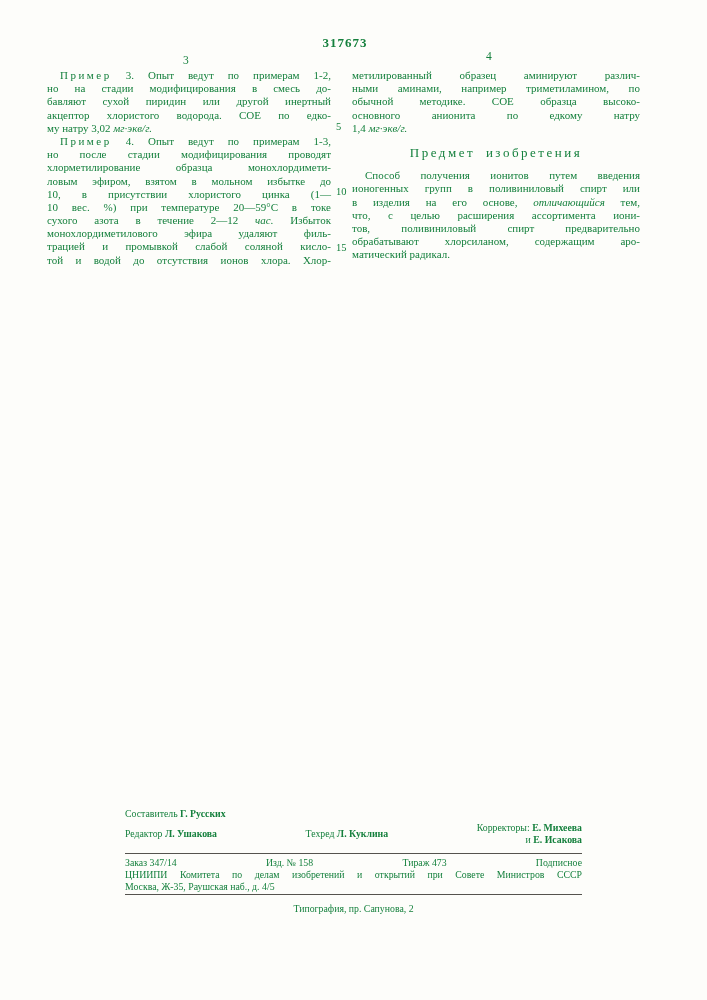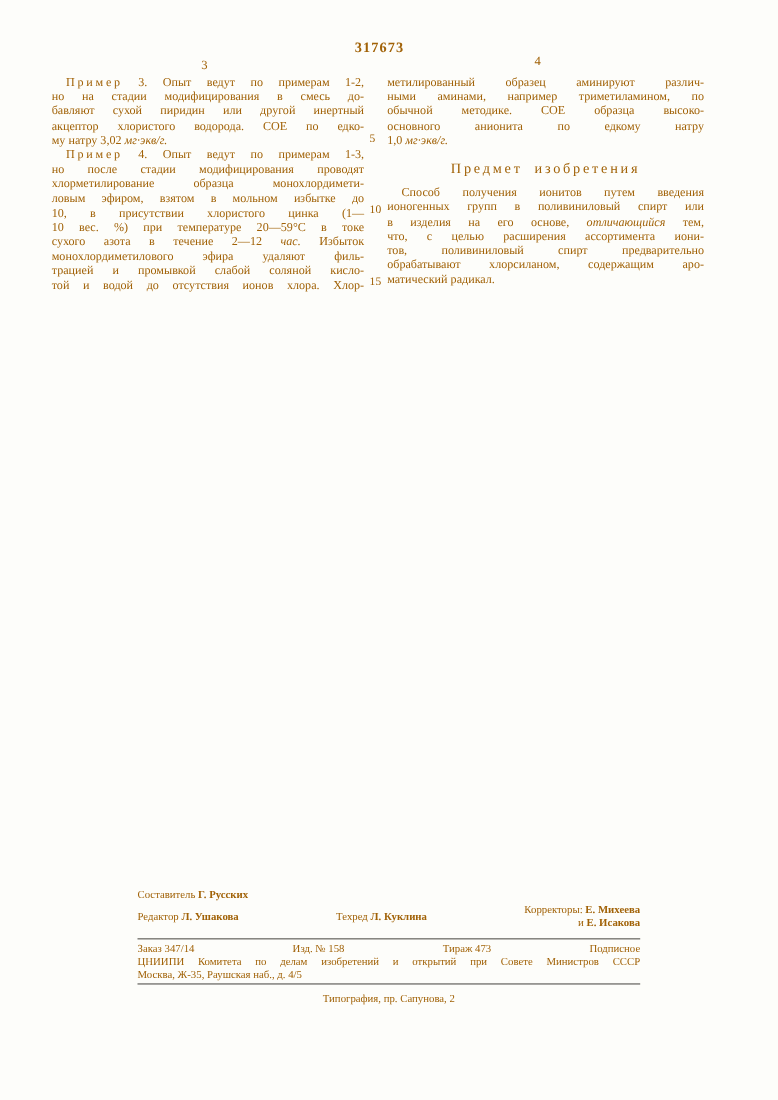--- a/index.html
+++ b/index.html
@@ -45,29 +45,29 @@
   .f-rule-1 { margin-top:7px; margin-bottom:3px; }
   .f-rule-2 { margin-top:1px; margin-bottom:3px; }
   .f-row3 { display:flex; justify-content:space-between; }
   .f-org { text-align:justify; text-align-last:justify; }
   .f-addr { }
   .f-print { text-align:center;margin-top:8px; }
 </style>
 </head>
 <body>
 
-<div class="page" style="background: rgb(253, 253, 250); color: #a16207;">
+<div class="page" style="background: rgb(253, 253, 250); color: #15803d;">
 
   <div class="docnum">317673</div>
   <div class="pn pn-left">3</div>
   <div class="pn pn-right">4</div>
 
   <div class="gnum" style="top:121px">5</div>
   <div class="gnum" style="top:186px">10</div>
-  <div class="gnum" style="top:251px">15</div>
+  <div class="gnum" style="top:242px">15</div>
 
   <div class="col col-left" id="col-left">
       <div class="line just indent"><span class="sp">Пример</span><span> 3. Опыт ведут по примерам 1-2,</span></div>
       <div class="line just"><span>но на стадии модифицирования в смесь до-</span></div>
       <div class="line just"><span>бавляют сухой пиридин или другой инертный</span></div>
       <div class="line just"><span>акцептор хлористого водорода. СОЕ по едко-</span></div>
       <div class="line"><span>му натру 3,02 </span><span class="it">мг·экв/г.</span></div>
       <div class="line just indent"><span class="sp">Пример</span><span> 4. Опыт ведут по примерам 1-3,</span></div>
       <div class="line just"><span>но после стадии модифицирования проводят</span></div>
       <div class="line just"><span>хлорметилирование образца монохлордимети-</span></div>
@@ -79,21 +79,21 @@
       <div class="line just"><span>трацией и промывкой слабой соляной кисло-</span></div>
       <div class="line just"><span>той и водой до отсутствия ионов хлора. Хлор-</span></div>
     </div>
 
   <div class="col col-right">
     <div id="right-intro">
         <div class="line just"><span>метилированный образец аминируют различ-</span></div>
         <div class="line just"><span>ными аминами, например триметиламином, по</span></div>
         <div class="line just"><span>обычной методике. СОЕ образца высоко-</span></div>
         <div class="line just"><span>основного анионита по едкому натру</span></div>
-        <div class="line"><span>1,0 </span><span class="it">мг·экв/г.</span></div>
+        <div class="line"><span>1,4 </span><span class="it">мг·экв/г.</span></div>
       </div>
     <div class="claim-heading">Предмет изобретения</div>
     <div id="right-claim">
         <div class="line just indent"><span>Способ получения ионитов путем введения</span></div>
         <div class="line just"><span>ионогенных групп в поливиниловый спирт или</span></div>
         <div class="line just"><span>в изделия на его основе, </span><span class="it">отличающийся</span><span> тем,</span></div>
         <div class="line just"><span>что, с целью расширения ассортимента иони-</span></div>
         <div class="line just"><span>тов, поливиниловый спирт предварительно</span></div>
         <div class="line just"><span>обрабатывают хлорсиланом, содержащим аро-</span></div>
         <div class="line"><span>матический радикал.</span></div>

